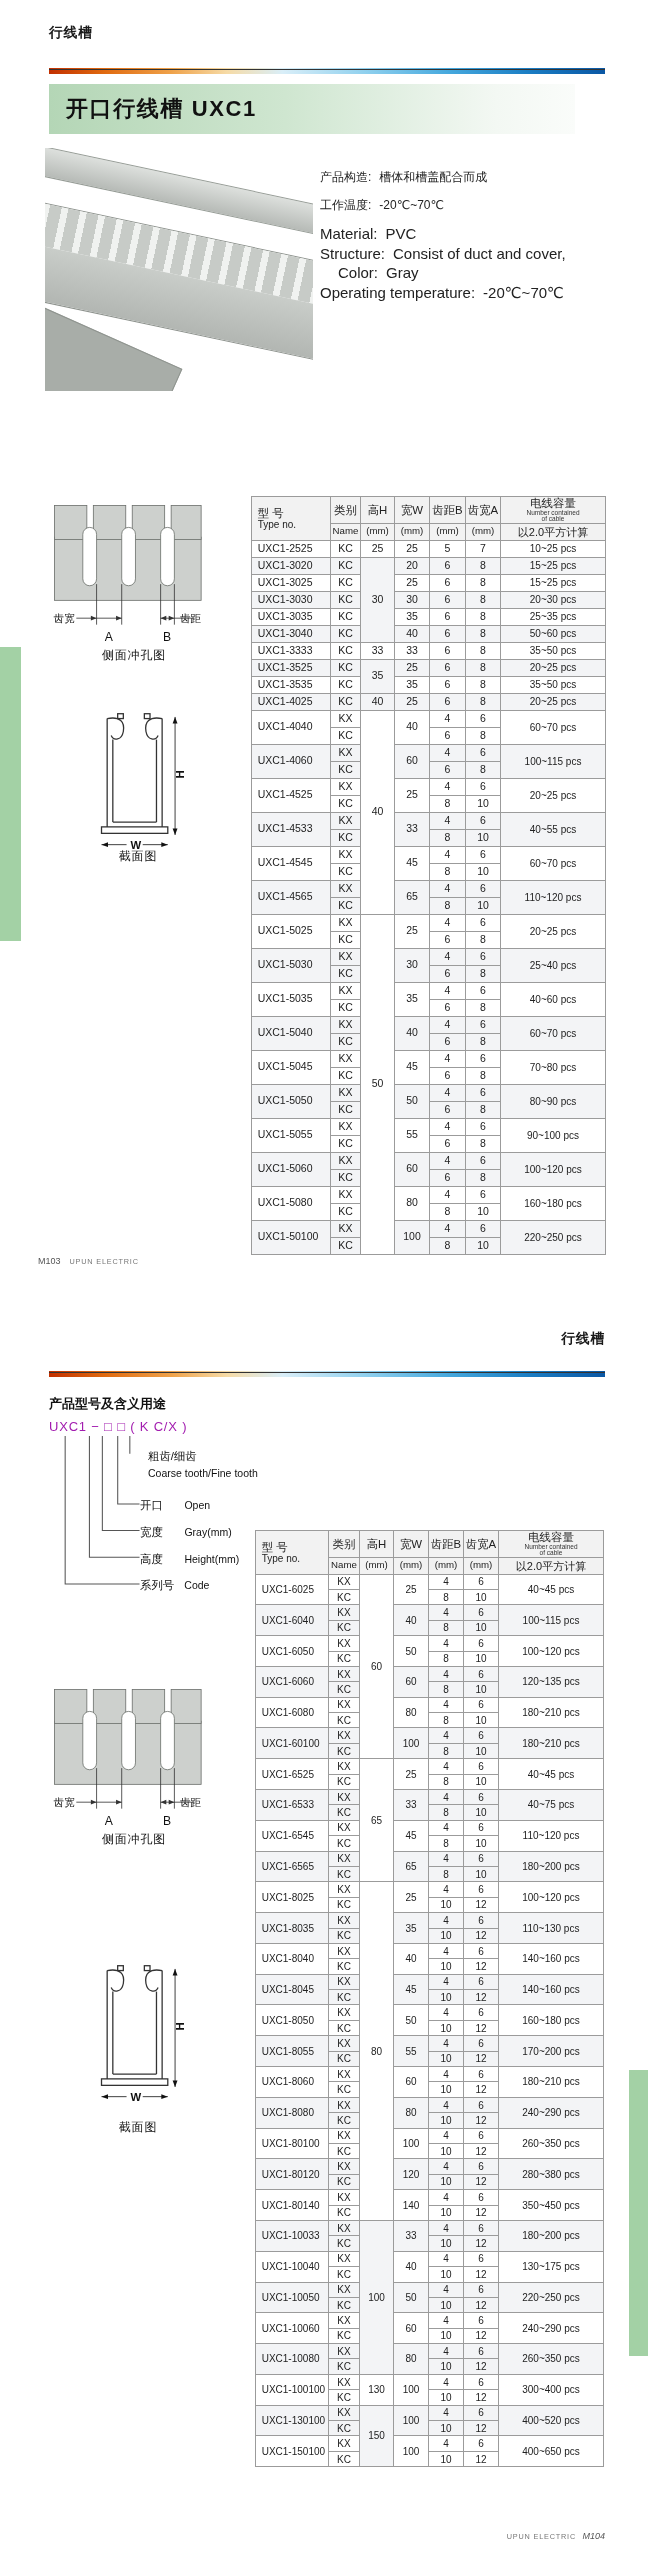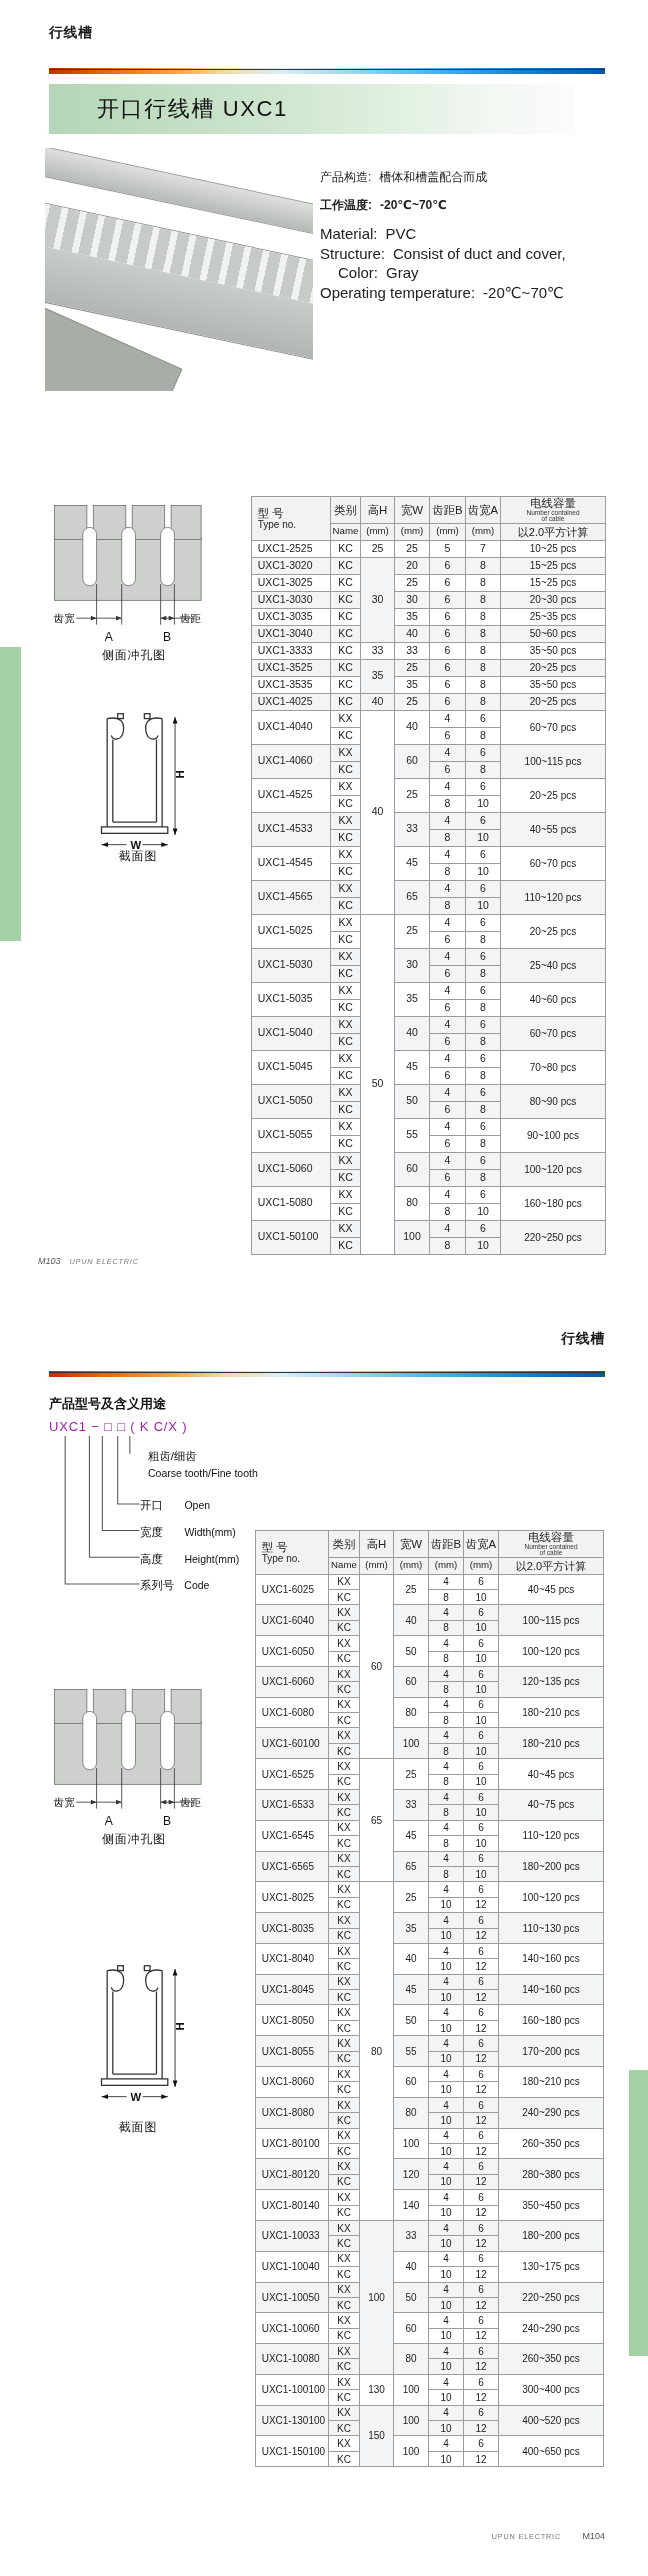--- a/index.html
+++ b/index.html
@@ -7,21 +7,21 @@
   #page{position:relative;width:649px;height:2576px;background:#fff;overflow:hidden;}
 
   .abs{position:absolute;}
 
   .sec-label{font-size:13.8px;font-weight:bold;color:#1a1a1a;letter-spacing:0.8px;}
 
   .grad{height:5.7px;background:linear-gradient(90deg,#c23000 0%,#e06a10 10%,#efa24a 22%,#f6dba6 32%,#d9eef8 42%,#8fd0ee 57%,#45a8dd 72%,#1b7ec4 86%,#0a57a4 100%);}
   .grad::after{content:'';display:block;height:1.6px;background:#333;margin-top:0.8px;}
 
   .banner{height:50px;background:linear-gradient(90deg,#b4d6b6 0%,#cfe6d0 45%,#f3f8f3 85%,#fafcfa 100%);}
-  .banner .bt{font-size:22px;font-weight:normal;color:#111;line-height:50px;padding-left:48px;letter-spacing:1.6px;}
+  .banner .bt{font-size:22px;font-weight:bold;color:#111;line-height:50px;padding-left:17px;letter-spacing:1.6px;}
 
   
   .photo{width:268px;height:243px;overflow:hidden;}
   .photo .cover{position:absolute;left:-20px;top:31px;width:341px;height:27.6px;
     background:linear-gradient(#dde0dd,#b6bab6);border:0.8px solid #979d97;transform:rotate(12deg);}
   .photo .duct{position:absolute;left:-28px;top:88px;width:357px;height:96px;transform:rotate(12deg);
     border:0.8px solid #8f948f;}
   .photo .fingers{height:42px;background:repeating-linear-gradient(90deg,#c7cbc7 0 12px,#f0f2f0 12px 18.7px);}
   .photo .body{height:54px;background:linear-gradient(#c9cdc9,#b2b6b2);}
   .photo .wedge{position:absolute;left:-32px;top:185px;width:154px;height:97px;background:#a8ada8;
@@ -87,21 +87,21 @@
     <div class="cover"></div>
     <div class="duct">
       <div class="fingers"></div>
       <div class="body"></div>
     </div>
     <div class="wedge"></div>
   </div>
 
   <div class="abs" style="left:320px;top:164px;width:292px;">
     <div class="spec-cn"><span>产品构造:</span><span class="v">槽体和槽盖配合而成</span></div>
-    <div class="spec-cn" style="margin-bottom:4.9px;font-weight:bold;"><span>工作温度:</span><span class="v">-20℃~70℃</span></div>
+    <div class="spec-cn" style="margin-bottom:4.9px;"><span>工作温度:</span><span class="v">-20℃~70℃</span></div>
     <div class="spec-en"><span>Material:</span><span class="v">PVC</span></div>
     <div class="spec-en"><span>Structure:</span><span class="v">Consist of duct and cover,</span></div>
     <div class="spec-en ind"><span>Color:</span><span class="v">Gray</span></div>
     <div class="spec-en"><span>Operating temperature:</span><span class="v">-20℃~70℃</span></div>
   </div>
 
   <div class="abs greenbar" style="left:0;top:647px;width:21px;height:294px;"></div>
 
   <div class="abs" style="left:52px;top:503px;">
     <svg width="154" height="142" viewBox="0 0 190 175">
@@ -502,21 +502,21 @@
           </tr>
           <tr class="sub alt">
             <td>KC</td>
             <td>8</td>
             <td>10</td>
           </tr>
         </tbody>
       </table>
     </div>
 
-  <div class="abs footer" style="left:38px;top:1256px;font-style:italic;">
+  <div class="abs footer" style="left:38px;top:1256px;">
     <span>M103</span>
     <span class="brand" style="margin-left:6.5px;">UPUN ELECTRIC</span>
   </div>
 
   <div class="abs sec-label" style="left:503px;top:1330px;width:102px;text-align:right;">行线槽</div>
   <div class="abs grad" style="left:49px;top:1371px;width:556px;"></div>
 
   <div class="abs mm-title" style="left:49px;top:1395px;">产品型号及含义用途</div>
   <div class="abs mm-code" style="left:49px;top:1419px;">UXC1 − □ □ ( K  C/X )</div>
 
@@ -535,21 +535,21 @@
   <div class="abs legend-row" style="left:148px;top:1449px;">
     <div class="lg-cn">粗齿/细齿</div>
     <div class="lg-en" style="margin-left:0;margin-top:3.2px;">Coarse tooth/Fine tooth</div>
   </div>
   <div class="abs legend-row" style="left:140px;top:1497px;">
     <span class="lg-cn">开口</span>
     <span class="lg-en">Open</span>
   </div>
   <div class="abs legend-row" style="left:140px;top:1524px;">
     <span class="lg-cn">宽度</span>
-    <span class="lg-en">Width(mm)</span>
+    <span class="lg-en">Gray(mm)</span>
   </div>
   <div class="abs legend-row" style="left:140px;top:1551px;text-align:center;">
     <span class="lg-cn">高度</span>
     <span class="lg-en">Height(mm)</span>
   </div>
   <div class="abs legend-row" style="left:140px;top:1577px;">
     <span class="lg-cn">系列号</span>
     <span class="lg-en" style="margin-left:6.5px;">Code</span>
   </div>
 
@@ -1044,17 +1044,17 @@
             <td>KC</td>
             <td>10</td>
             <td>12</td>
           </tr>
         </tbody>
       </table>
     </div>
 
   <div class="abs footer" style="left:454px;top:2531px;width:151px;text-align:right;">
     <span class="brand">UPUN ELECTRIC</span>
-    <span style="margin-left:19px;">M104</span>
+    <span style="margin-left:4px;font-style:italic;">M104</span>
   </div>
 
 </div>
 
 
 </body></html>

